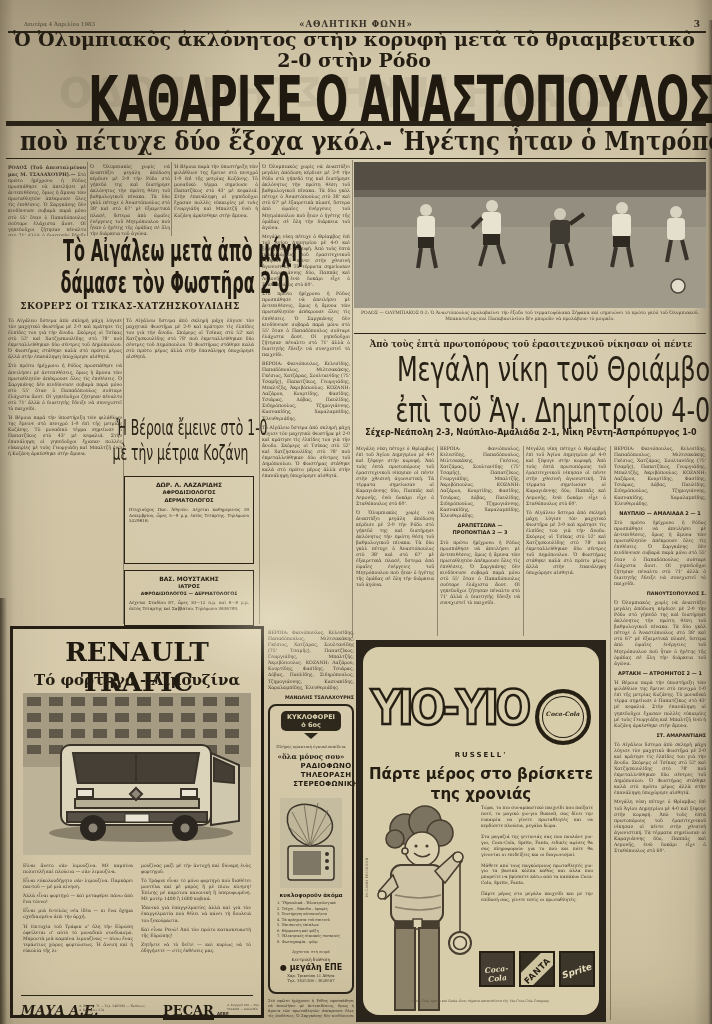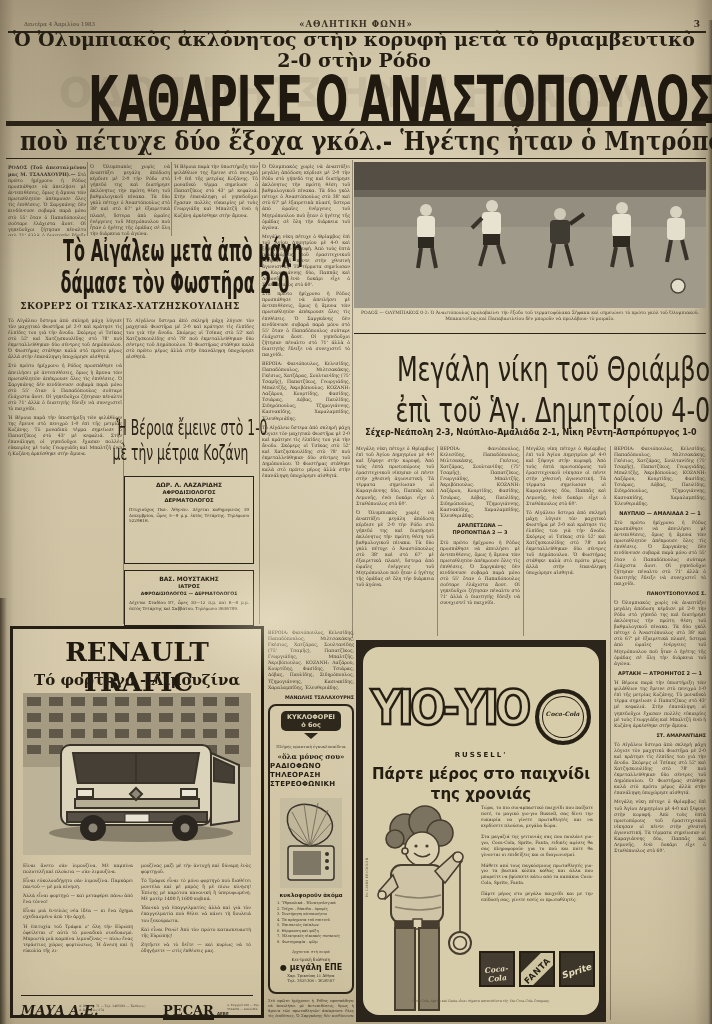--- a/index.html
+++ b/index.html
@@ -87,21 +87,21 @@
       border:2px solid #2a2419;border-radius:8px;background:rgba(228,218,188,.25);box-sizing:border-box;}
   .kyk-badge{position:absolute;left:50%;top:5px;transform:translateX(-50%);
       background:#2e281c;color:#ddd3b0;border-radius:5px;padding:2px 6px;text-align:center;
       font:bold 6.5px/1.25 "DejaVu Sans",sans-serif;white-space:nowrap;}
   .kyk-arrow{position:absolute;left:50%;top:27px;transform:translateX(-50%);
       width:0;height:0;border-left:7px solid transparent;border-right:7px solid transparent;
       border-top:6px solid #2e281c;}
   .kyk-intro{position:absolute;left:2px;top:38px;width:78px;text-align:center;
       font:4px "DejaVu Serif",serif;color:#4a4133;}
   .kyk-t1{position:absolute;left:0;top:46px;width:100%;text-align:center;font:bold 7px "DejaVu Serif",serif;color:#241d12;}
-  .kyk-t{position:absolute;left:0;width:100%;font:800 7px "DejaVu Sans",sans-serif;letter-spacing:.3px;color:#241d12;}
+  .kyk-t{position:absolute;left:0;width:100%;text-align:center;font:800 7px "DejaVu Sans",sans-serif;letter-spacing:.3px;color:#241d12;padding-left:15px;}
   .kyk-list-title{position:absolute;left:0;top:186px;width:100%;text-align:center;
       font:bold 5.5px "DejaVu Sans",sans-serif;color:#241d12;}
   .kyk-items{position:absolute;left:7px;top:195px;width:70px;font:3.7px/1.5 "DejaVu Serif",serif;color:#3c3428;}
   .kyk-note{position:absolute;left:0;top:243px;width:100%;text-align:center;font:italic 3.8px "DejaVu Serif",serif;color:#4a4133;}
   .kyk-f1{position:absolute;left:0;top:251px;width:100%;text-align:center;font:4.3px "DejaVu Serif",serif;}
   .kyk-f2{position:absolute;left:0;top:257px;width:100%;text-align:center;font:bold 8px "DejaVu Sans",sans-serif;color:#241d12;}
   .kyk-f3{position:absolute;left:0;top:267px;width:100%;text-align:center;font:3.8px "DejaVu Serif",serif;}
   .kyk-f4{position:absolute;left:0;top:272px;width:100%;text-align:center;font:3.8px "DejaVu Serif",serif;}
   
   .yoyo{position:absolute;left:356px;top:640px;width:250px;height:382px;background:#2b251c;}
@@ -257,20 +257,21 @@
     <div class="dspec">ΔΕΡΜΑΤΟΛΟΓΟΣ</div>
     <div class="ddet">Πτυχιοῦχος Παν. Ἀθηνῶν. Δέχεται καθημερινῶς 19 Δεκεμβρίου, ὧρες 5—9 μ.μ. ἐκτὸς Τετάρτης. Τηλέφωνο 5229616.</div>
   </div>
   <div class="docbox" style="top:570px;height:56px">
     <div class="dname">ΒΑΣ. ΜΟΥΣΤΑΚΗΣ</div>
     <div class="dspec">ΙΑΤΡΟΣ</div>
     <div class="dspec" style="font-size:4.6px">ΑΦΡΟΔΙΣΙΟΛΟΓΟΣ — ΔΕΡΜΑΤΟΛΟΓΟΣ</div>
     <div class="ddet">Δέχεται Σταδίου 87, ὧρες 10—12 π.μ. καὶ 6—8 μ.μ. ἐκτὸς Τετάρτης καὶ Σαββάτου. Τηλέφωνο 3636789.</div>
   </div>
 
+  <div class="th-kick">Ἀπὸ τοὺς ἑπτὰ πρωτοπόρους τοῦ ἐρασιτεχνικοῦ νίκησαν οἱ πέντε</div>
   <div class="th-h">
     <span>Μεγάλη νίκη τοῦ Θριάμβου</span><br>
     <span>ἐπὶ τοῦ Ἁγ. Δημητρίου 4-0</span>
   </div>
   <div class="th-sub">Σέχερ-Νεάπολη 2-3, Ναύπλιο-Ἀμαλιάδα 2-1, Νίκη Ρέντη-Ἀσπρόπυργος 1-0</div>
 
   <div class="col" style="left:356px;top:446px;width:78px;height:188px">
     <p>Μεγάλη νίκη πέτυχε ὁ Θρίαμβος ἐπὶ τοῦ Ἁγίου Δημητρίου μὲ 4-0 καὶ ξέφυγε στὴν κορυφή. Ἀπὸ τοὺς ἑπτὰ πρωτοπόρους τοῦ ἐρασιτεχνικοῦ νίκησαν οἱ πέντε στὴν χθεσινὴ ἀγωνιστική. Τὰ τέρματα σημείωσαν οἱ Καραγιάννης δύο, Παππᾶς καὶ Λεμονῆς, ἐνῶ δοκάρι εἶχε ὁ Σταθόπουλος στὸ 60'.</p>
     <p>Ὁ Ὀλυμπιακὸς χωρὶς νὰ ἀναπτύξει μεγάλη ἀπόδοση κέρδισε μὲ 2-0 τὴν Ρόδο στὸ γήπεδό της καὶ διατήρησε ἀκλόνητος τὴν πρώτη θέση τοῦ βαθμολογικοῦ πίνακα. Τὰ δύο γκὸλ πέτυχε ὁ Ἀναστόπουλος στὸ 38' καὶ στὸ 67' μὲ ἐξαιρετικὰ πλασέ, ὕστερα ἀπὸ ὡραῖες ἐνέργειες τοῦ Μητρόπουλου ποὺ ἦταν ὁ ἡγέτης τῆς ὁμάδας σὲ ὅλη τὴν διάρκεια τοῦ ἀγώνα.</p>
   </div>
@@ -445,21 +446,21 @@
 
   <div class="yoyo">
     <div class="yoyo-in">
       <div class="yo-logo">
         <span class="txt">ΥΙΟ-ΥΙΟ</span>
         <div class="yo-cap">
           <span>Coca-Cola</span>
         </div>
       </div>
       <div class="yo-brand">RUSSELL'</div>
-      <div class="yo-sub" style="top:118px">Πάρτε μέρος στο παιχνίδι</div>
+      <div class="yo-sub" style="top:118px">Πάρτε μέρος στο βρίσκετε</div>
       <div class="yo-sub" style="top:138px">της χρονιάς</div>
       <svg class="abs" style="left:2px;top:156px" width="114" height="212" viewBox="0 0 114 212">
         <g stroke="#473e30" fill="none" stroke-width="1.6">
           <circle cx="40" cy="26" r="15" fill="#7c7260"></circle>
           <circle cx="60" cy="19" r="16" fill="#7c7260"></circle>
           <circle cx="75" cy="30" r="13" fill="#7c7260"></circle>
           <circle cx="30" cy="36" r="9" fill="#7c7260"></circle>
           <circle cx="57" cy="46" r="17" fill="#dbd1b0"></circle>
           <circle cx="40" cy="48" r="3" fill="#dbd1b0"></circle>
           <path d="M49 50 q8 7 16 1"></path>

